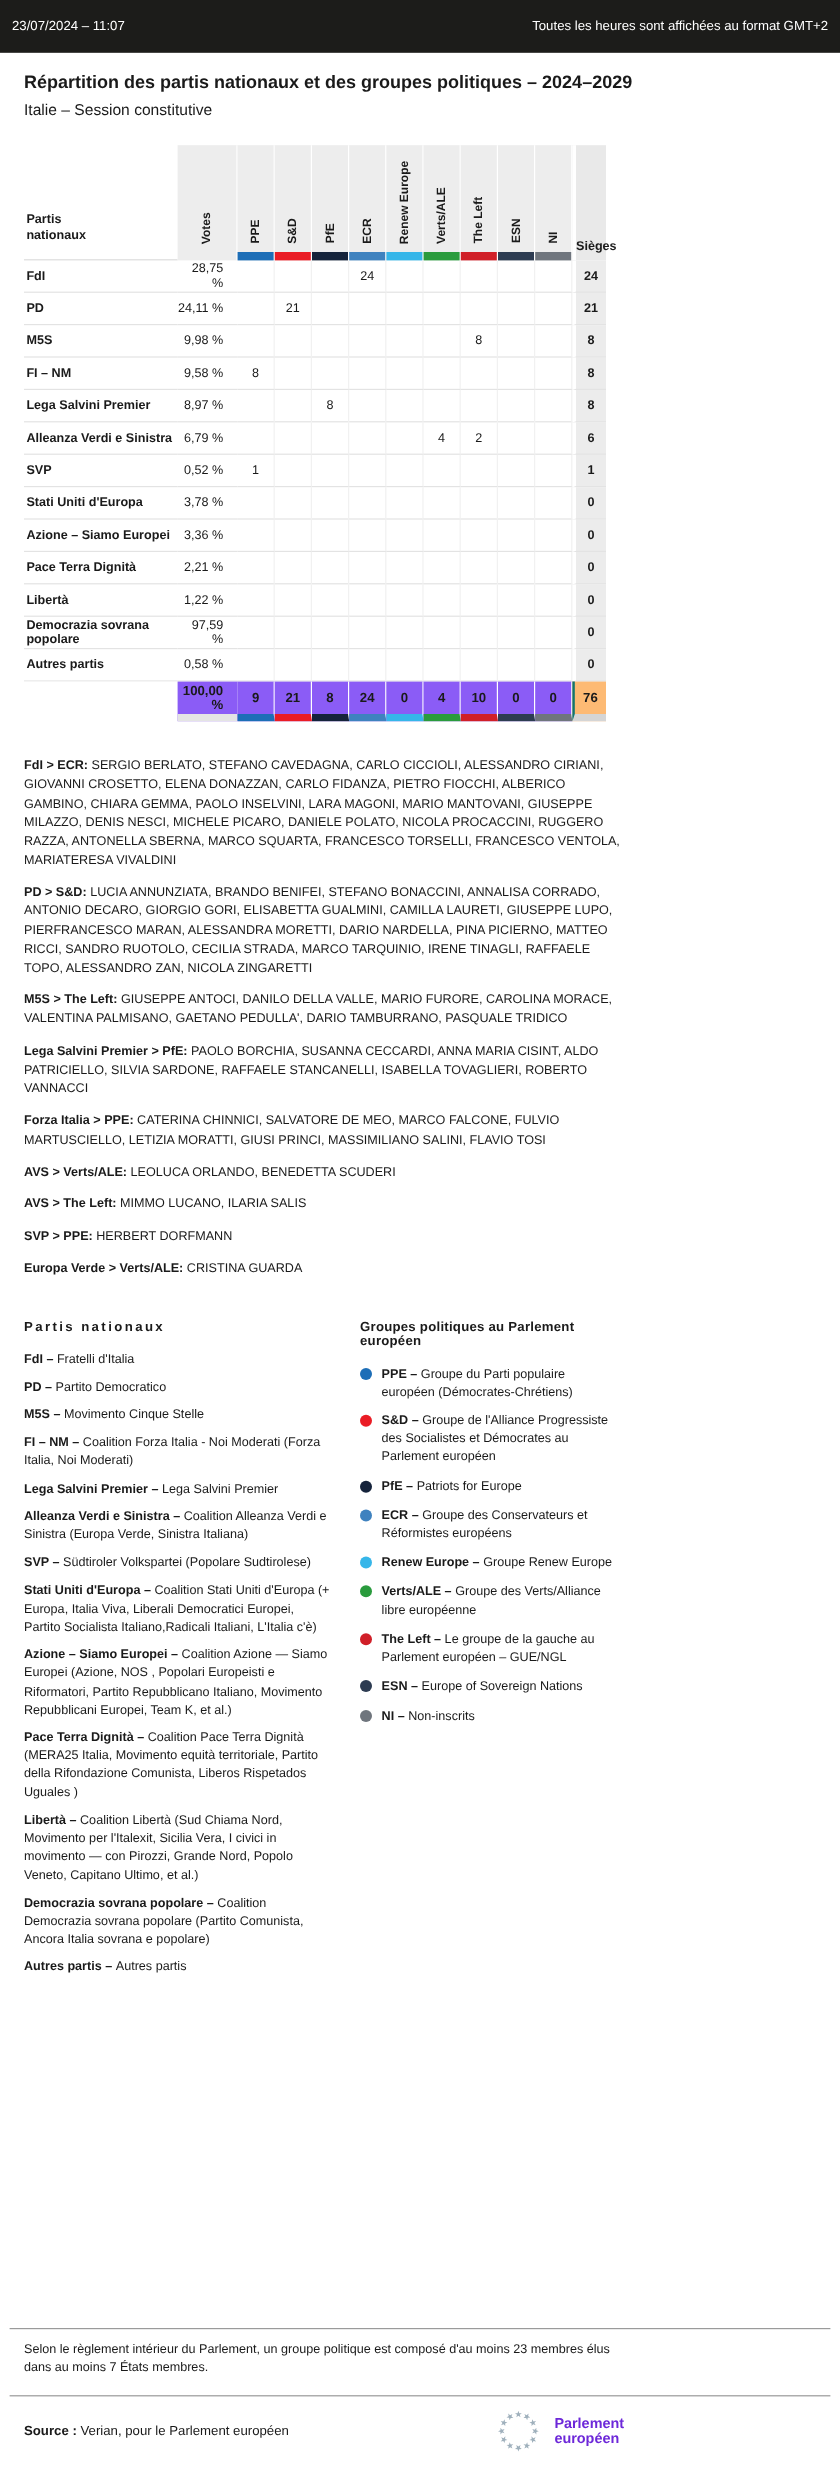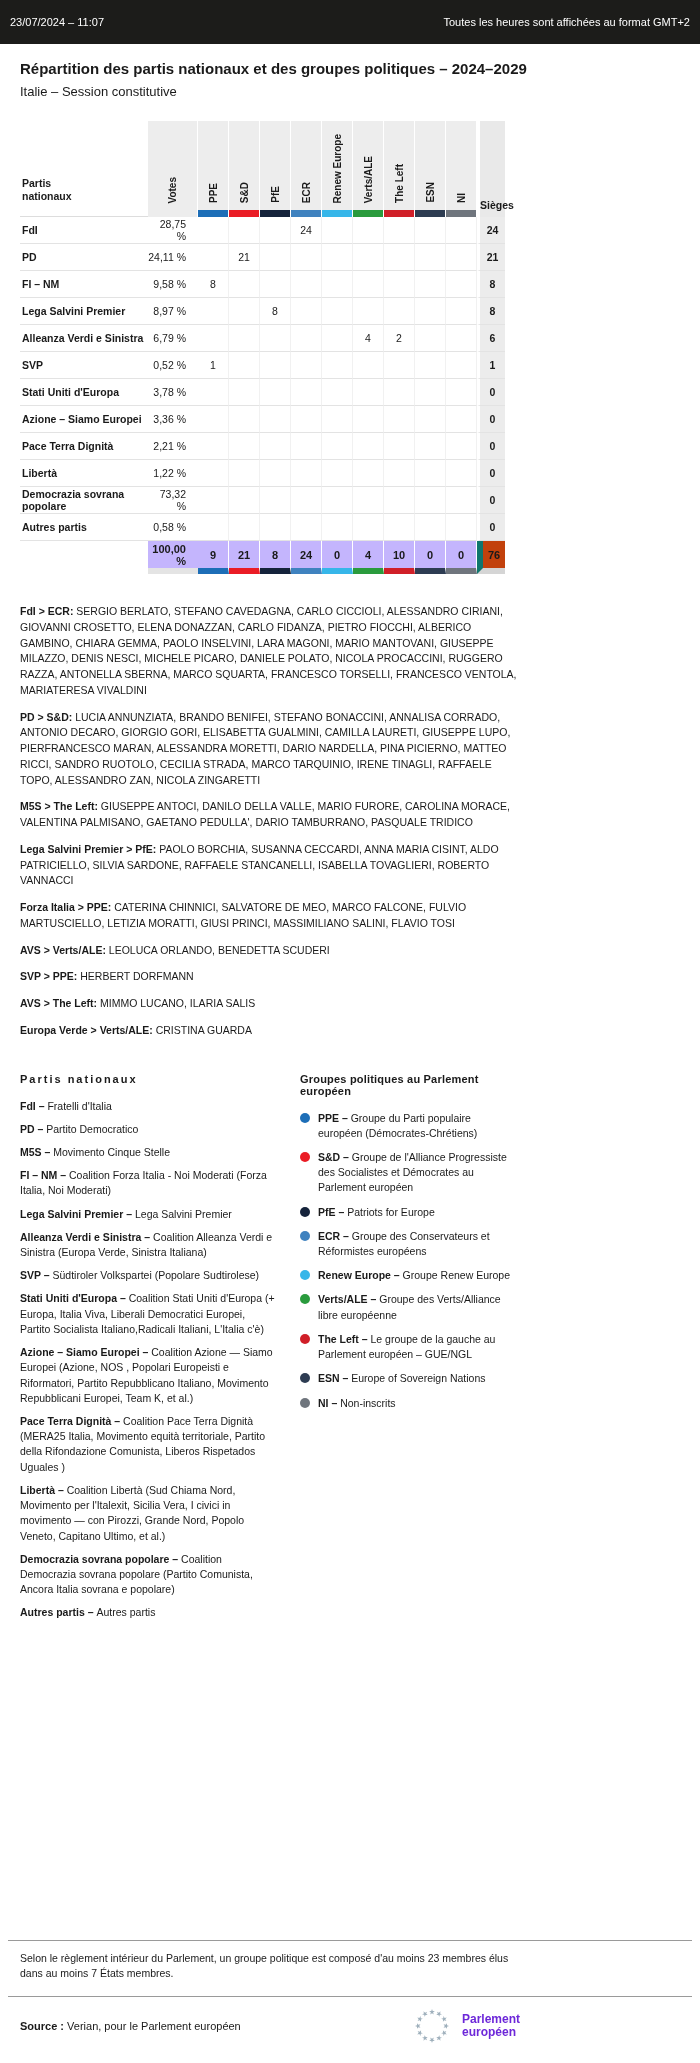--- a/index.html
+++ b/index.html
@@ -41,25 +41,25 @@
   .hbar.empty { background:transparent; }
   th.seats-h { width:28px; background:#e9e9e9; border-left:3px solid #fff; vertical-align:bottom; }
   .seats-h-inner { padding-bottom:6px; text-align:center; font-size:10.5px; font-weight:700; }
 
   tr.row td { height:27px; font-size:10.5px; border-bottom:1px solid #e3e3e3; }
   td.party { font-weight:700; padding-left:2px; line-height:1.15; text-align:left; }
   td.votes { text-align:right; padding-right:12px; }
   td.gcell { text-align:center; border-right:1px solid #f1f1f1; }
   td.seats { background:#ececec; border-left:3px solid #fff; text-align:center; font-weight:700; font-size:11px; }
 
-  tr.trow td { height:33px; background:#c4b5fd; font-size:11px; font-weight:700; border-bottom:6px solid #e4e4e4; }
+  tr.trow td { height:33px; background:#8b5cf6; font-size:11px; font-weight:700; border-bottom:6px solid #e4e4e4; }
   tr.trow td.t-party { background:#fff; border-bottom:6px solid #fff; }
   tr.trow td.t-votes { text-align:right; padding-right:12px; }
   tr.trow td.t-gcell { text-align:center; border-right:1px solid #fff; }
-  tr.trow td.t-seats { background:#c2410c; border-left:6px solid #0f766e; border-bottom:6px solid #d5d5d5; text-align:center; }
+  tr.trow td.t-seats { background:#fdba74; border-left:2px solid #0f766e; border-bottom:6px solid #d5d5d5; text-align:center; }
 
   
   .mep-section { margin-top:30px; width:502px; }
   .mep { font-size:10.5px; line-height:1.5; margin-bottom:11px; }
   .mep-label { font-weight:700; }
 
   
   .legend { margin-top:34px; display:flex; gap:24px; }
   .legend-col.left  { width:256px; }
   .legend-col.right { width:218px; }
@@ -187,20 +187,34 @@
           <td class="gcell"></td>
           <td class="gcell"></td>
           <td class="gcell"></td>
           <td class="gcell"></td>
           <td class="gcell"></td>
           <td class="gcell"></td>
           <td class="gcell"></td>
           <td class="seats">21</td>
         </tr>
         <tr class="row">
+          <td class="party">M5S</td>
+          <td class="votes">9,98 %</td>
+          <td class="gcell"></td>
+          <td class="gcell"></td>
+          <td class="gcell"></td>
+          <td class="gcell"></td>
+          <td class="gcell"></td>
+          <td class="gcell"></td>
+          <td class="gcell">8</td>
+          <td class="gcell"></td>
+          <td class="gcell"></td>
+          <td class="seats">8</td>
+        </tr>
+        <tr class="row">
           <td class="party">FI – NM</td>
           <td class="votes">9,58 %</td>
           <td class="gcell">8</td>
           <td class="gcell"></td>
           <td class="gcell"></td>
           <td class="gcell"></td>
           <td class="gcell"></td>
           <td class="gcell"></td>
           <td class="gcell"></td>
           <td class="gcell"></td>
@@ -300,21 +314,21 @@
           <td class="gcell"></td>
           <td class="gcell"></td>
           <td class="gcell"></td>
           <td class="gcell"></td>
           <td class="gcell"></td>
           <td class="gcell"></td>
           <td class="seats">0</td>
         </tr>
         <tr class="row">
           <td class="party">Democrazia sovrana popolare</td>
-          <td class="votes">73,32 %</td>
+          <td class="votes">97,59 %</td>
           <td class="gcell"></td>
           <td class="gcell"></td>
           <td class="gcell"></td>
           <td class="gcell"></td>
           <td class="gcell"></td>
           <td class="gcell"></td>
           <td class="gcell"></td>
           <td class="gcell"></td>
           <td class="gcell"></td>
           <td class="seats">0</td>
@@ -350,22 +364,22 @@
       </tbody>
   </table>
 
   <div class="mep-section" id="mep-lists">
       <p class="mep"><span class="mep-label">FdI &gt; ECR: </span>SERGIO BERLATO, STEFANO CAVEDAGNA, CARLO CICCIOLI, ALESSANDRO CIRIANI, GIOVANNI CROSETTO, ELENA DONAZZAN, CARLO FIDANZA, PIETRO FIOCCHI, ALBERICO GAMBINO, CHIARA GEMMA, PAOLO INSELVINI, LARA MAGONI, MARIO MANTOVANI, GIUSEPPE MILAZZO, DENIS NESCI, MICHELE PICARO, DANIELE POLATO, NICOLA PROCACCINI, RUGGERO RAZZA, ANTONELLA SBERNA, MARCO SQUARTA, FRANCESCO TORSELLI, FRANCESCO VENTOLA, MARIATERESA VIVALDINI</p>
       <p class="mep"><span class="mep-label">PD &gt; S&amp;D: </span>LUCIA ANNUNZIATA, BRANDO BENIFEI, STEFANO BONACCINI, ANNALISA CORRADO, ANTONIO DECARO, GIORGIO GORI, ELISABETTA GUALMINI, CAMILLA LAURETI, GIUSEPPE LUPO, PIERFRANCESCO MARAN, ALESSANDRA MORETTI, DARIO NARDELLA, PINA PICIERNO, MATTEO RICCI, SANDRO RUOTOLO, CECILIA STRADA, MARCO TARQUINIO, IRENE TINAGLI, RAFFAELE TOPO, ALESSANDRO ZAN, NICOLA ZINGARETTI</p>
       <p class="mep"><span class="mep-label">M5S &gt; The Left: </span>GIUSEPPE ANTOCI, DANILO DELLA VALLE, MARIO FURORE, CAROLINA MORACE, VALENTINA PALMISANO, GAETANO PEDULLA', DARIO TAMBURRANO, PASQUALE TRIDICO</p>
       <p class="mep"><span class="mep-label">Lega Salvini Premier &gt; PfE: </span>PAOLO BORCHIA, SUSANNA CECCARDI, ANNA MARIA CISINT, ALDO PATRICIELLO, SILVIA SARDONE, RAFFAELE STANCANELLI, ISABELLA TOVAGLIERI, ROBERTO VANNACCI</p>
       <p class="mep"><span class="mep-label">Forza Italia &gt; PPE: </span>CATERINA CHINNICI, SALVATORE DE MEO, MARCO FALCONE, FULVIO MARTUSCIELLO, LETIZIA MORATTI, GIUSI PRINCI, MASSIMILIANO SALINI, FLAVIO TOSI</p>
       <p class="mep"><span class="mep-label">AVS &gt; Verts/ALE: </span>LEOLUCA ORLANDO, BENEDETTA SCUDERI</p>
+      <p class="mep"><span class="mep-label">AVS &gt; The Left: </span>MIMMO LUCANO, ILARIA SALIS</p>
       <p class="mep"><span class="mep-label">SVP &gt; PPE: </span>HERBERT DORFMANN</p>
-      <p class="mep"><span class="mep-label">AVS &gt; The Left: </span>MIMMO LUCANO, ILARIA SALIS</p>
       <p class="mep"><span class="mep-label">Europa Verde &gt; Verts/ALE: </span>CRISTINA GUARDA</p>
     </div>
 
   <div class="legend">
     <div class="legend-col left">
       <div class="legend-title">Partis nationaux</div>
       <div id="party-legend">
           <div class="litem"><span class="lname">FdI – </span>Fratelli d'Italia</div>
           <div class="litem"><span class="lname">PD – </span>Partito Democratico</div>
           <div class="litem"><span class="lname">M5S – </span>Movimento Cinque Stelle</div>

